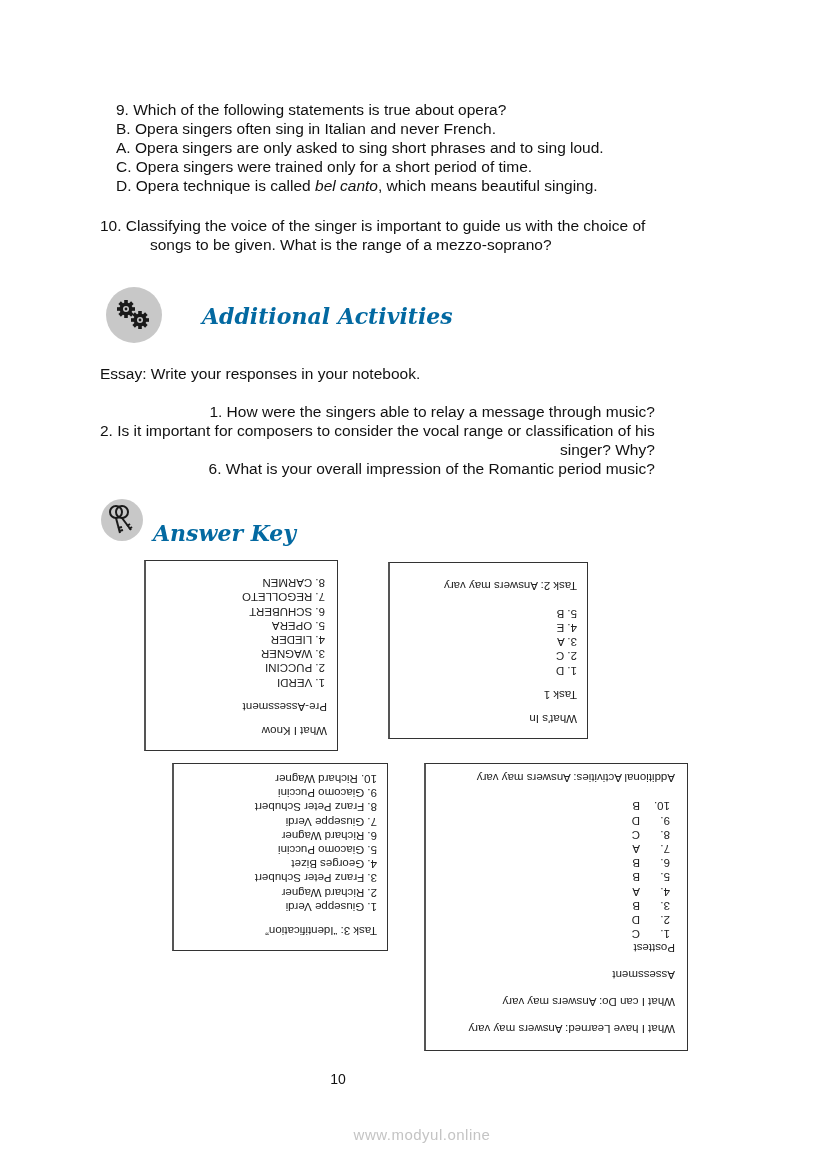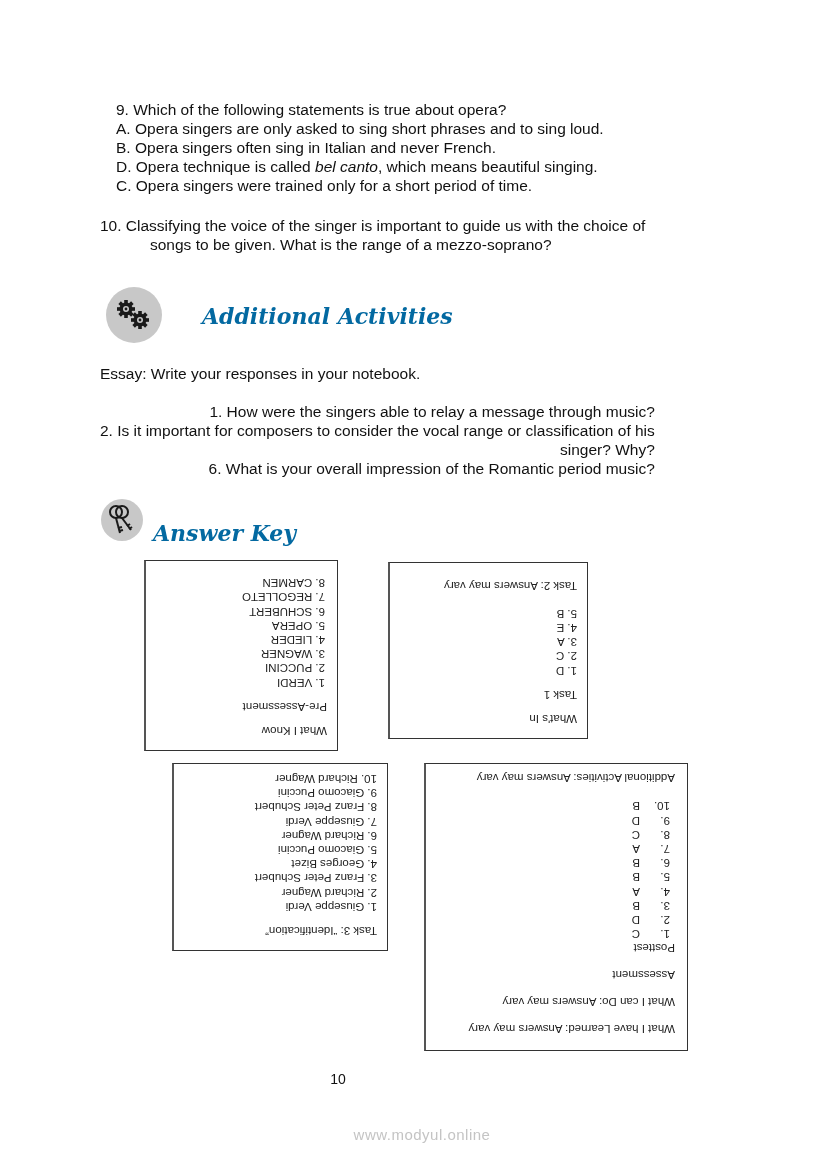--- a/index.html
+++ b/index.html
@@ -24,24 +24,24 @@
   .watermark { position: absolute; left: 0; width: 826px; text-align: center; font-size: 15px;
                color: #c4c4c4; letter-spacing: 0.5px; margin-left: 9px; }
   .pair { display: flex; }
   .pair .num { width: 30px; }
 </style>
 </head>
 <body>
 
 <div class="abs txt" style="left:100px; top:100px;margin-left:16px;">
   <span class="q-line">9. Which of the following statements is true about opera?</span>
+  <span class="q-line">B. Opera singers often sing in Italian and never French.</span>
   <span class="q-line">A. Opera singers are only asked to sing short phrases and to sing loud.</span>
-  <span class="q-line">B. Opera singers often sing in Italian and never French.</span>
+  <span class="q-line">C. Opera singers were trained only for a short period of time.</span>
   <span class="q-line"><span>D. Opera technique is called </span><i>bel canto</i><span>, which means beautiful singing.</span></span>
-  <span class="q-line">C. Opera singers were trained only for a short period of time.</span>
 </div>
 
 <div class="abs txt" style="left:100px; top:216px;">
   <span class="q-line">10. Classifying the voice of the singer is important to guide us with the choice of</span>
   <span class="q-line indent">songs to be given. What is the range of a mezzo-soprano?</span>
 </div>
 
 <div class="section-icon" style="left:106px; top:287px; width:56px; height:56px;">
   <svg width="56" height="56" viewBox="0 0 56 56">
     <g fill="#1a1a1a">

